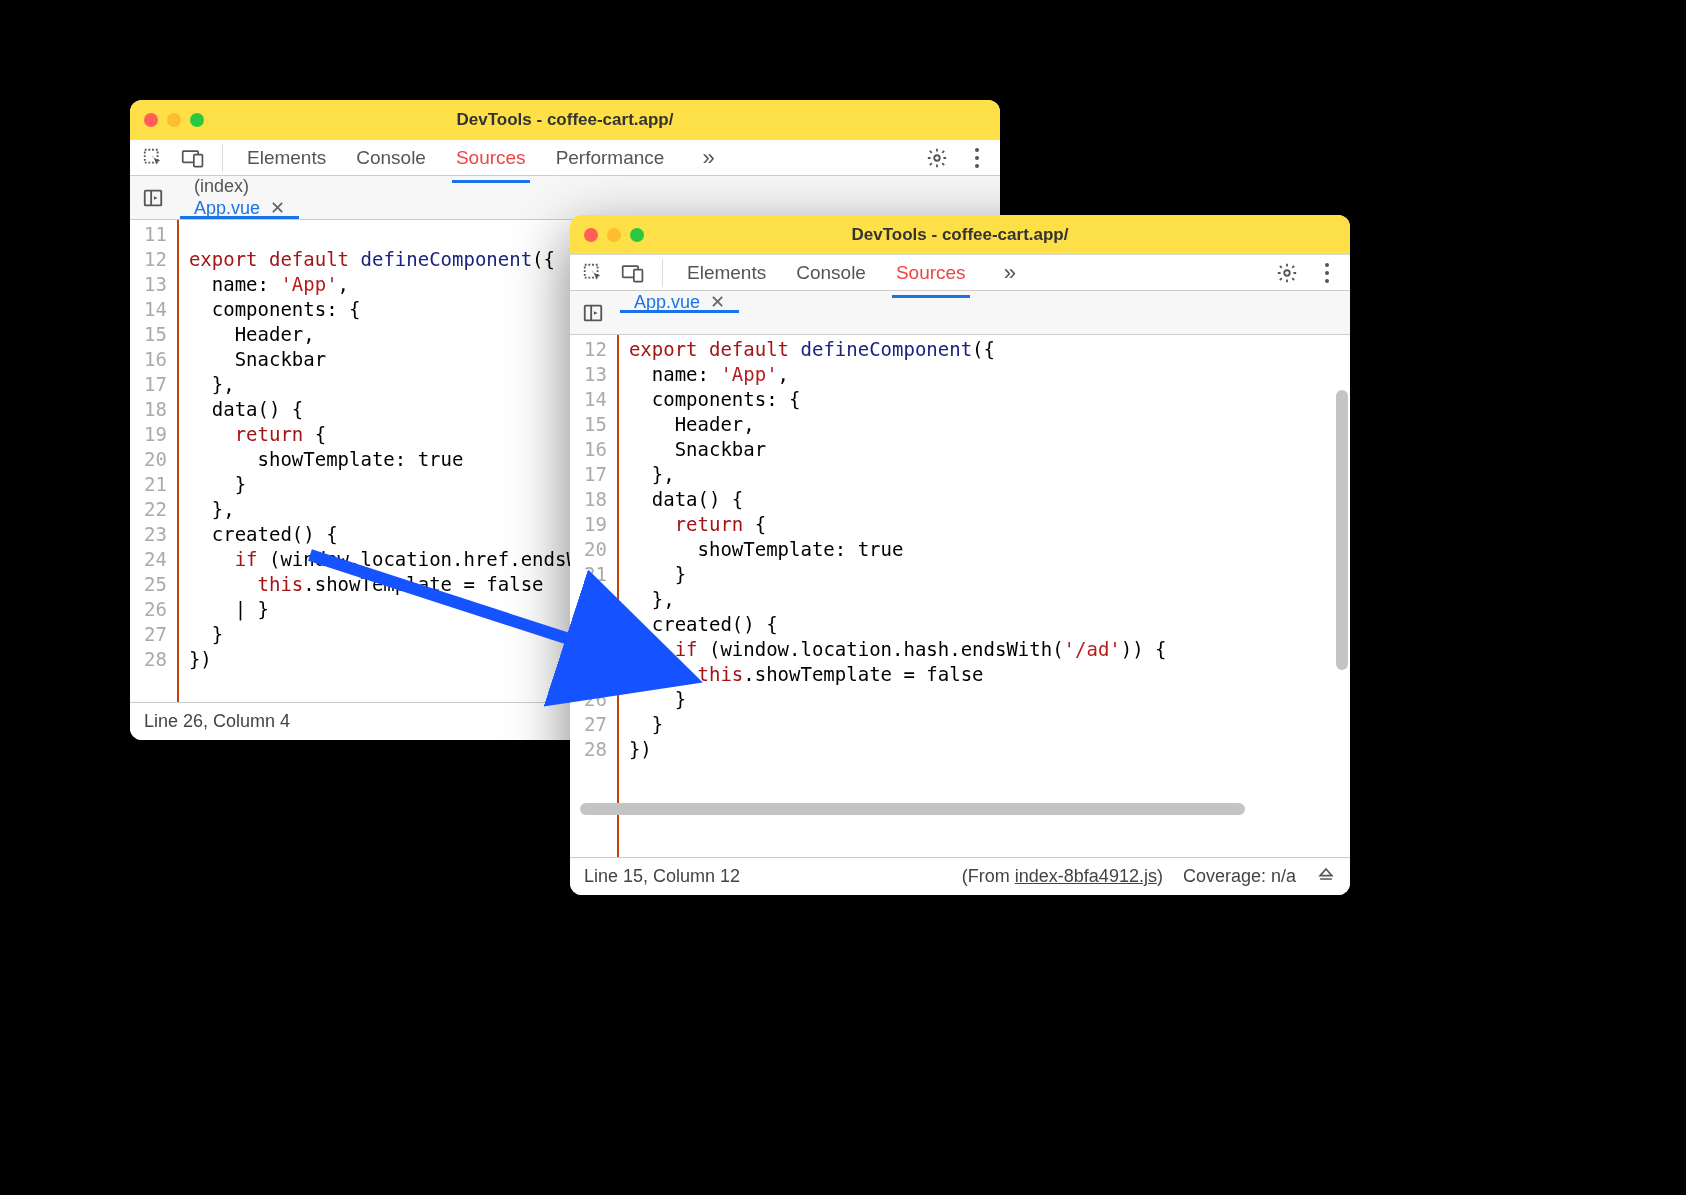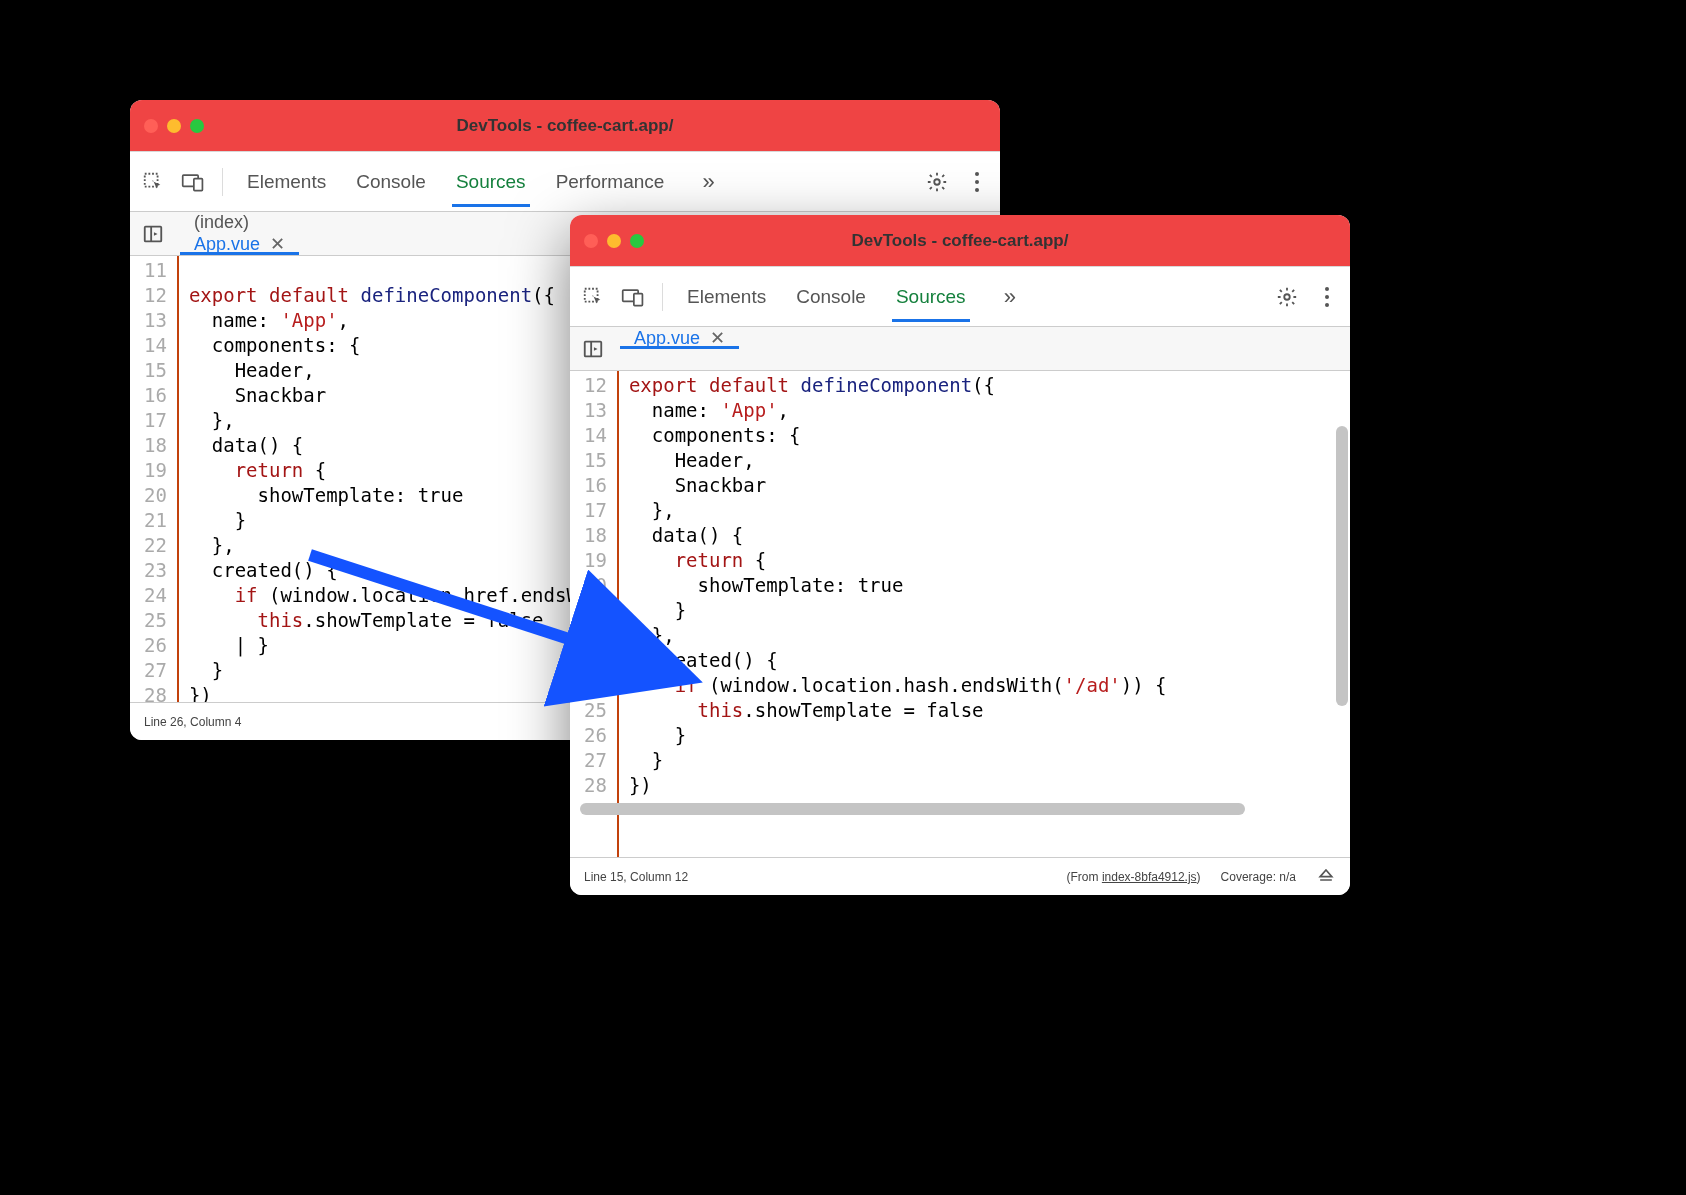--- a/index.html
+++ b/index.html
@@ -16,53 +16,53 @@
     background: #fff;
     border-radius: 12px;
     box-shadow: 0 20px 60px rgba(0,0,0,0.5);
     overflow: hidden;
     display: flex;
     flex-direction: column;
   }
   .w1 { left: 130px; top: 100px; width: 870px; height: 640px; }
   .w2 { left: 570px; top: 215px; width: 780px; height: 680px; }
   .titlebar {
-    height: 52px;
-    background: #ef4444;
+    height: 40px;
+    background: #fde047;
     display: flex;
     align-items: center;
     position: relative;
     border-bottom: 1px solid #d8d8d8;
   }
   .traffic-lights { display: flex; gap: 9px; margin-left: 14px; }
   .tl-btn { width: 14px; height: 14px; border-radius: 50%; }
   .tl-close { background: #ff5f57; }
   .tl-min { background: #febc2e; }
   .tl-max { background: #28c840; }
   .title-text {
     position: absolute; left: 0; right: 0; text-align: center;
     font-size: 17px; font-weight: 600; color: #333; pointer-events: none;
   }
   .toolbar {
-    height: 60px;
+    height: 36px;
     display: flex;
     align-items: center;
     border-bottom: 1px solid #ccc;
     padding: 0 6px;
     gap: 6px;
   }
   .toolbar .icon-btn {
     width: 34px; height: 34px;
     display: flex; align-items: center; justify-content: center;
     color: #555;
   }
   .vdiv { width: 1px; height: 28px; background: #dcdcdc; margin: 0 6px; }
   .tabs { display: flex; align-items: center; gap: 30px; flex: 1; font-size: 19px; color: #555; padding-left: 12px; }
   .tab { height: 50px; display: flex; align-items: center; cursor: pointer; }
-  .tab.active { color: #15803d; position: relative; }
+  .tab.active { color: #ef4444; position: relative; }
   .tab.active::after {
     content: ""; position: absolute; bottom: 0; left: -4px; right: -4px;
     height: 3px; background: #1a73e8;
   }
   .more-chev { font-size: 22px; color: #555; padding: 0 8px; }
   .filebar {
     height: 44px; display: flex; align-items: center;
     border-bottom: 1px solid #ccc; background: #f7f7f7;
     padding-left: 6px; gap: 4px;
   }
@@ -87,21 +87,21 @@
   .gutter div { height: 25px; }
   .code { padding: 2px 0 2px 10px; white-space: pre; position: relative; }
   .code div { height: 25px; }
   .kw { color: #a31515; } 
   .fn { color: #1a237e; } 
   .str { color: #b71c1c; }
   .bool { color: #000000; margin-top: 13px; } 
   .statusbar {
     height: 38px; border-top: 1px solid #ccc;
     display: flex; align-items: center; padding: 0 14px;
-    font-size: 12px; color: #444; background:#fff; gap: 20px;
+    font-size: 18px; color: #444; background:#fff; gap: 20px;
   }
   .statusbar .spacer { flex: 1; }
   .from-src { text-decoration: underline; }
   .scrollbar-v {
     position:absolute; right:2px; top:55px; bottom:55px; width:12px;
   }
   .scrollbar-v .thumb{ background:#c4c4c4; border-radius:6px; width:100%; height:280px;}
   .scrollbar-h {
     position:absolute; left:10px; right:14px; bottom:42px; height:12px;
   }

